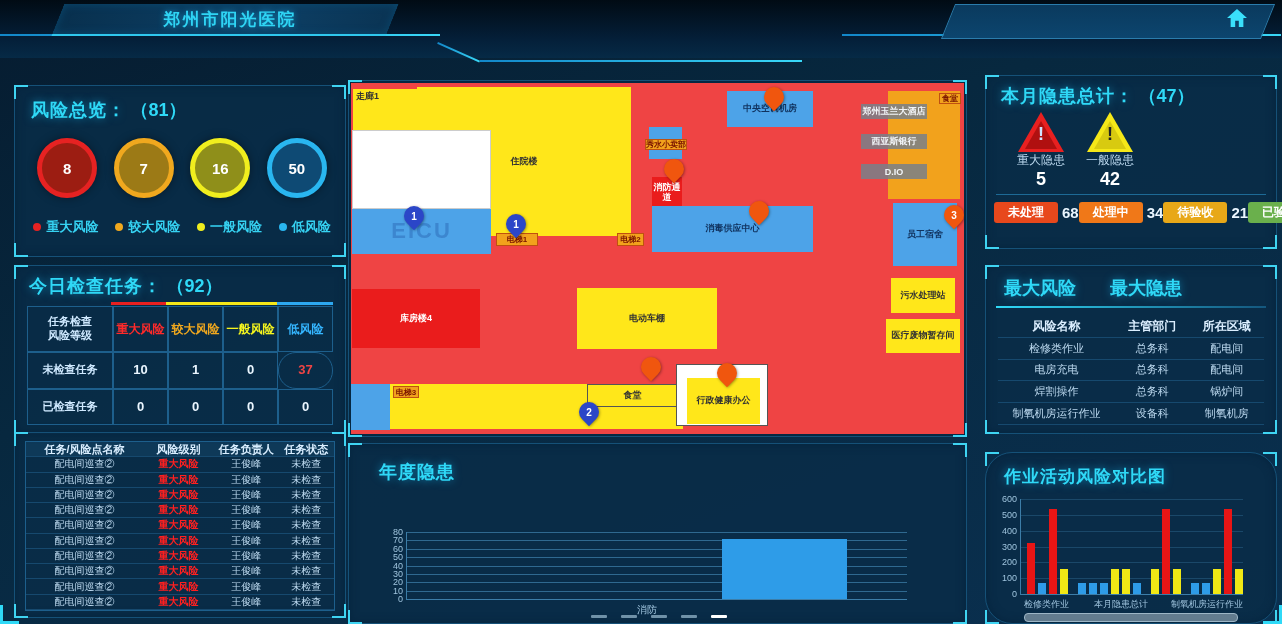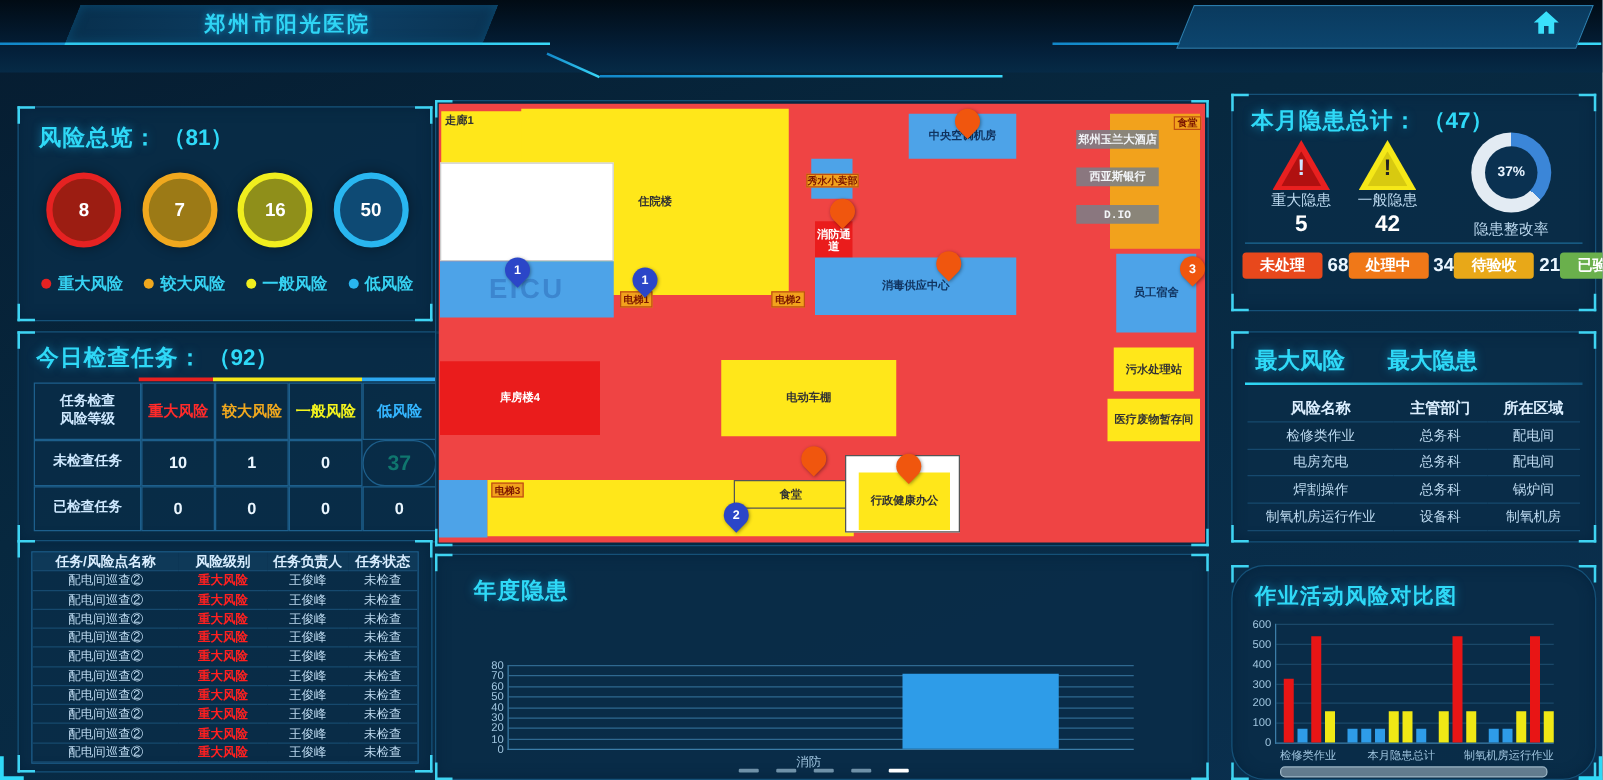--- a/index.html
+++ b/index.html
@@ -156,40 +156,40 @@
         <div class="dot" style="background: rgb(41, 182, 240);"></div>
         <div>低风险</div>
       </div>
     </div>
 <span class="corner ctl"></span>
     <span class="corner ctr"></span>
     <span class="corner cbl"></span>
     <span class="corner cbr"></span>
   </div>
 
-<div class="panel" style="left:14px;top:265px;width:330px;height:167px;padding-left:16px;">
+<div class="panel" style="left:14px;top:265px;width:330px;height:167px;">
   <div style="position:absolute;left:14px;top:8px;">
     <span class="ptitle">今日检查任务：</span>
     <span class="ptotal">（92）</span>
   </div>
   <div class="colorbar"></div>
   <div class="ttable" id="today-table">
       <div class="tcell" style="font-size: 11px;">
         <div>任务检查</div>
         <div>风险等级</div>
       </div>
       <div class="tcell" style="color: rgb(255, 42, 42);">重大风险</div>
       <div class="tcell" style="color: rgb(240, 168, 30);">较大风险</div>
       <div class="tcell" style="color: rgb(245, 245, 30);">一般风险</div>
       <div class="tcell" style="color: rgb(53, 182, 255);">低风险</div>
       <div class="tcell" style="font-size: 11px;">未检查任务</div>
       <div class="tcell" style="color: rgb(234, 246, 255); font-size: 13px;">10</div>
       <div class="tcell" style="color: rgb(234, 246, 255); font-size: 13px;">1</div>
       <div class="tcell" style="color: rgb(234, 246, 255); font-size: 13px;">0</div>
-      <div class="tcell" style="color: #0f766e; font-size: 17px; border-radius: 18px;">37</div>
+      <div class="tcell" style="color: #ef4444; font-size: 13px; border-radius: 18px;">37</div>
       <div class="tcell" style="font-size: 11px;">已检查任务</div>
       <div class="tcell" style="color: rgb(234, 246, 255); font-size: 13px;">0</div>
       <div class="tcell" style="color: rgb(234, 246, 255); font-size: 13px;">0</div>
       <div class="tcell" style="color: rgb(234, 246, 255); font-size: 13px;">0</div>
       <div class="tcell" style="color: rgb(234, 246, 255); font-size: 13px;">0</div>
     </div>
 <span class="corner ctl"></span>
     <span class="corner ctr"></span>
     <span class="corner cbl"></span>
     <span class="corner cbr"></span>
@@ -266,25 +266,25 @@
       <div class="blk" style="left: 535px; top: 236px; width: 74px; height: 34px; background: rgb(255, 231, 26);">医疗废物暂存间</div>
       <div class="blk" style="left: 1px; top: 206px; width: 128px; height: 59px; background: rgb(234, 28, 28); color: rgb(255, 255, 255);">库房楼4</div>
       <div class="blk" style="left: 226px; top: 205px; width: 140px; height: 61px; background: rgb(255, 231, 26);">电动车棚</div>
       <div class="blk" style="left: 0px; top: 301px; width: 39px; height: 46px; background: rgb(77, 163, 232);"></div>
       <div class="blk" style="left: 39px; top: 301px; width: 293px; height: 45px; background: rgb(255, 231, 26);"></div>
       <div class="blk" style="left: 236px; top: 301px; width: 91px; height: 23px; background: rgb(255, 231, 26); border: 1px solid rgb(85, 85, 85);">食堂</div>
       <div class="blk" style="left: 325px; top: 281px; width: 92px; height: 62px; background: rgb(255, 255, 255); border: 1px solid rgb(85, 85, 85);"></div>
       <div class="blk" style="left: 336px; top: 295px; width: 73px; height: 46px; background: rgb(255, 231, 26);">行政健康办公</div>
       <div class="graybar" style="left: 510px; top: 21px; width: 66px; height: 15px;">郑州玉兰大酒店</div>
       <div class="graybar" style="left: 510px; top: 51px; width: 66px; height: 15px;">西亚斯银行</div>
-      <div class="graybar" style="left: 510px; top: 81px; width: 66px; height: 15px; font-family: Liberation Mono, monospace;">D.IO</div>
+      <div class="graybar" style="left: 510px; top: 81px; width: 66px; height: 15px;">D.IO</div>
       <div class="tagblk" style="left: 294px; top: 56px; width: 42px; height: 11px;">秀水小卖部</div>
       <div class="tagblk" style="left: 588px; top: 10px; width: 22px; height: 11px;">食堂</div>
       <div class="tagblk" style="left: 42px; top: 303px; width: 26px; height: 12px;">电梯3</div>
-      <div class="tagblk" style="left: 145px; top: 150px; width: 26px; height: 13px;">电梯1</div>
+      <div class="tagblk" style="left: 145px; top: 150px; width: 42px; height: 13px;">电梯1</div>
       <div class="tagblk" style="left: 266px; top: 150px; width: 27px; height: 13px;">电梯2</div>
       <div class="pin" style="left: 53px; top: 123px; background: rgb(43, 70, 200);">
         <span>1</span>
       </div>
       <div class="pin" style="left: 155px; top: 131px; background: rgb(43, 70, 200);">
         <span>1</span>
       </div>
       <div class="pin" style="left: 313px; top: 76px; background: rgb(240, 86, 14);">
         <span></span>
       </div>
@@ -364,26 +364,20 @@
     <div class="mh-value">5</div>
   </div>
   <div style="position:absolute;left:95px;top:36px;width:58px;">
     <div class="tri" style="margin:0 auto;">
       <div class="outer" style="background:#f5e818;"></div>
       <div class="inner" style="background:#d8ca10;"></div>
       <div class="ex" style="color:#222;">!</div>
     </div>
     <div class="mh-label">一般隐患</div>
     <div class="mh-value">42</div>
-  </div>
-  <div style="position:absolute;left:178px;top:30px;width:90px;text-align:center;">
-    <div class="donut" id="donut" style="margin: 0px auto; background: conic-gradient(rgb(59, 134, 216) 0deg, rgb(59, 134, 216) 37%, rgb(227, 235, 243) 37%, rgb(227, 235, 243) 100%);">
-      <span class="pct">37%</span>
-    </div>
-    <div class="mh-label" style="margin-top:5px;">隐患整改率</div>
   </div>
   <div class="sep"></div>
   <div class="badges" id="badges">
       <div class="badge">
         <div class="pill" style="background: rgb(232, 72, 28);">未处理</div>
         <div class="bval">68</div>
       </div>
       <div class="badge">
         <div class="pill" style="background: rgb(240, 120, 24);">处理中</div>
         <div class="bval">34</div>

